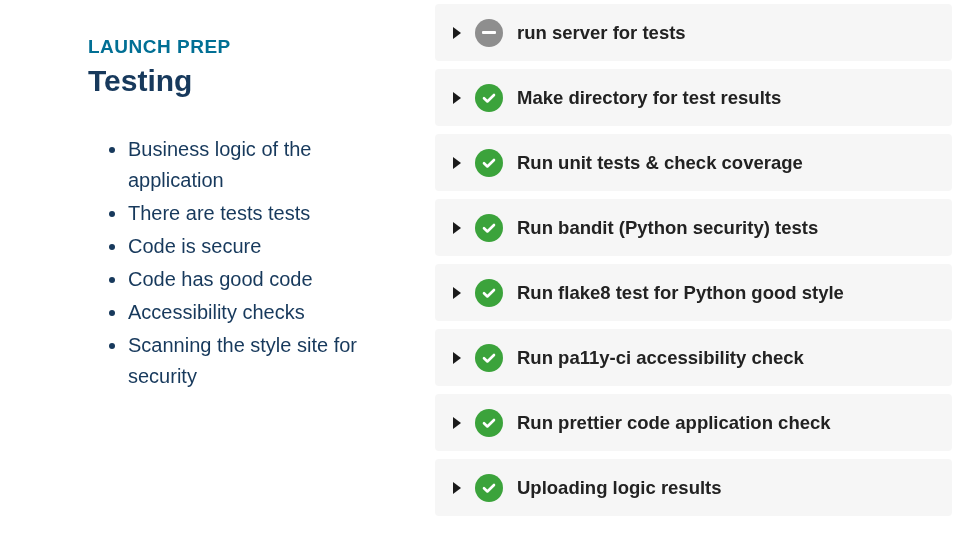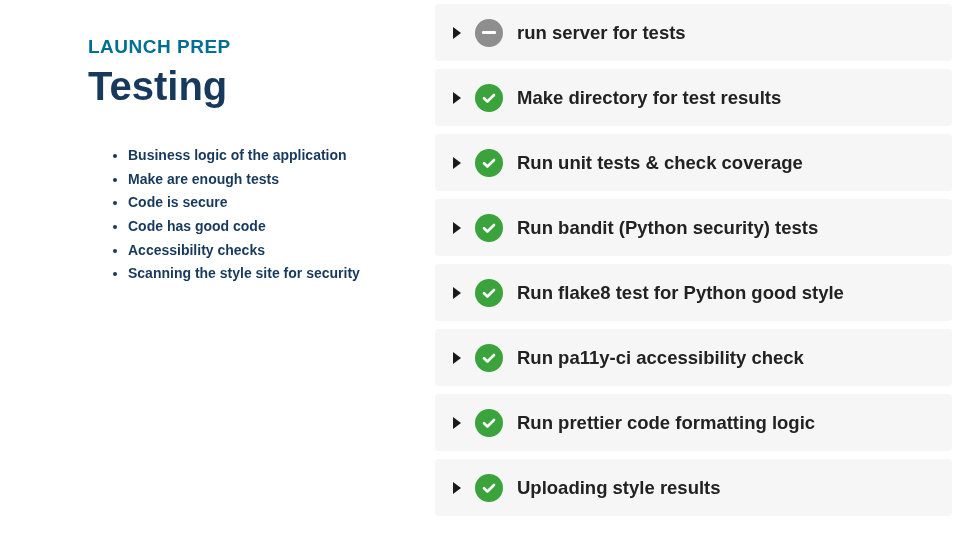--- a/index.html
+++ b/index.html
@@ -16,35 +16,34 @@
       padding: 36px 28px 0 88px;
     }
     .eyebrow {
       font-size: 19px;
       font-weight: 700;
       letter-spacing: 0.5px;
       color: #016f94;
       margin-bottom: 6px;
     }
     .heading {
-      font-size: 40px;
+      font-size: 30px;
       font-weight: 700;
       color: #17395c;
       margin-bottom: 36px;
     }
     ul.bullets {
       list-style: disc;
       padding-left: 40px;
       color: #17395c;
     }
     ul.bullets li {
-      font-size: 14px;
+      font-size: 20px;
       line-height: 1.55;
       margin-bottom: 2px;
-      font-weight: bold;
     }
     .right {
       flex: 1;
       padding: 4px 8px 0 0;
       display: flex;
       flex-direction: column;
       gap: 8px;
     }
     .step {
       background: #f6f6f6;
@@ -88,21 +87,21 @@
     }
   </style>
 </head>
 <body>
 
 <div class="left">
   <div class="eyebrow">LAUNCH PREP</div>
   <div class="heading">Testing</div>
   <ul class="bullets">
     <li>Business logic of the application</li>
-    <li>Make are enough tests</li>
+    <li>There are tests tests</li>
     <li>Code is secure</li>
     <li>Code has good code</li>
     <li>Accessibility checks</li>
     <li>Scanning the style site for security</li>
   </ul>
 </div>
 
 <div class="right" id="steps-container">
 
 <div class="step">
@@ -157,24 +156,24 @@
       </div>
       <div class="step-label">Run pa11y-ci accessibility check</div>
     </div>
     <div class="step">
       <div class="caret"></div>
       <div class="status success">
         <svg width="16" height="16" viewBox="0 0 16 16">
           <path d="M3 8.2 L6.4 11.5 L13 5" stroke="#fff" stroke-width="2.6" fill="none" stroke-linecap="round" stroke-linejoin="round"></path>
         </svg>
       </div>
-      <div class="step-label">Run prettier code formatting logic</div>
+      <div class="step-label">Run prettier code application check</div>
     </div>
     <div class="step">
       <div class="caret"></div>
       <div class="status success">
         <svg width="16" height="16" viewBox="0 0 16 16">
           <path d="M3 8.2 L6.4 11.5 L13 5" stroke="#fff" stroke-width="2.6" fill="none" stroke-linecap="round" stroke-linejoin="round"></path>
         </svg>
       </div>
-      <div class="step-label">Uploading style results</div>
+      <div class="step-label">Uploading logic results</div>
     </div>
   </div>
 
 </body></html>

